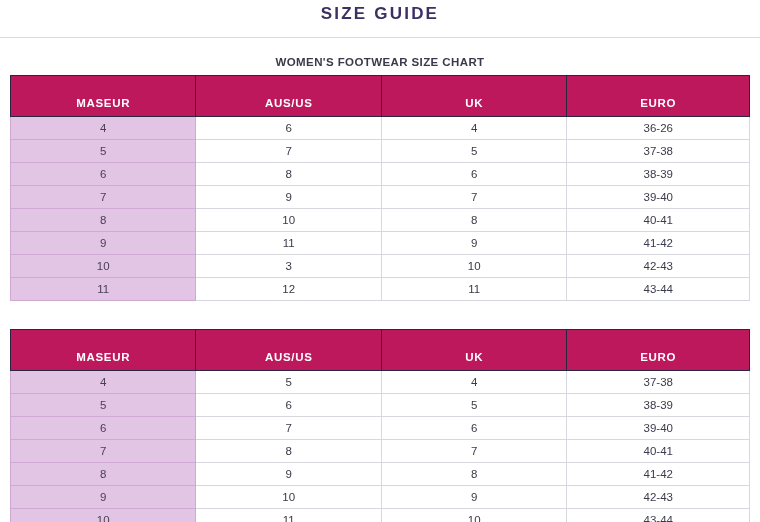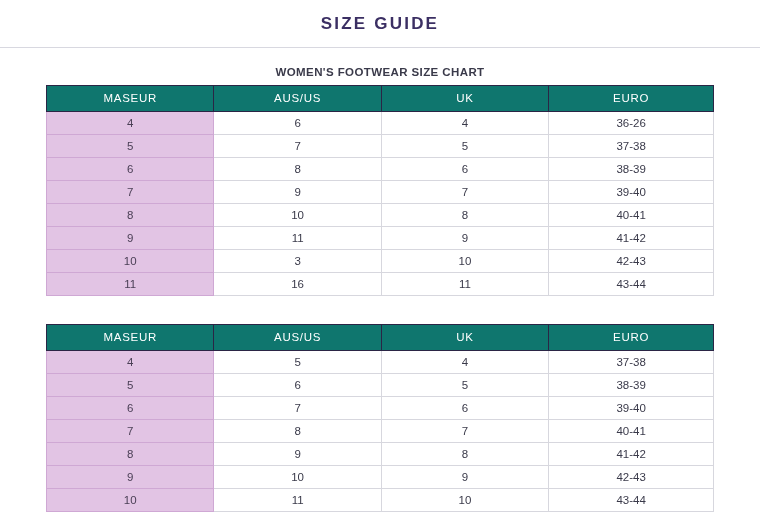--- a/index.html
+++ b/index.html
@@ -19,54 +19,54 @@
     width: 760px;
     height: 522px;
     box-sizing: border-box;
   }
   .page-title {
     text-align: center;
     font-size: 17px;
     letter-spacing: 2.2px;
     color: #3b2f63;
     font-weight: 700;
-    padding: 14px 0 13px 0;
+    padding: 4px 0 13px 0;
     margin: 0;
   }
   .title-rule {
     height: 1px;
     background: #d8d8e0;
     width: 100%;
   }
   .section {
-    width: 668px;
+    width: 740px;
     margin: 0 auto;
   }
   .section-1 { margin-top: 18px; }
   .section-2 { margin-top: 28px; }
   .section-caption {
     text-align: center;
     font-size: 11.5px;
     font-weight: 600;
     color: #3a3a4a;
     letter-spacing: 0.4px;
     margin-bottom: 7px;
   }
   table.size-table {
     border-collapse: collapse;
     width: 100%;
     table-layout: fixed;
   }
   table.size-table th {
-    background: #0f766e;
+    background: #be185d;
     color: #ffffff;
     font-size: 11.5px;
-    font-weight: 400;
+    font-weight: 700;
     letter-spacing: 0.7px;
-    padding: 6px 0 7px 0;
+    padding: 21px 0 7px 0;
     text-align: center;
     border: 1px solid #2b2545;
   }
   table.size-table td {
     font-size: 11.5px;
     text-align: center;
     padding: 5px 0 5px 0;
     border: 1px solid #d7d7de;
     color: #3a3a4a;
     background: #ffffff;
@@ -144,21 +144,21 @@
           <td>41-42</td>
         </tr>
         <tr>
           <td class="maseur-col">10</td>
           <td>3</td>
           <td>10</td>
           <td>42-43</td>
         </tr>
         <tr>
           <td class="maseur-col">11</td>
-          <td>16</td>
+          <td>12</td>
           <td>11</td>
           <td>43-44</td>
         </tr>
       </tbody>
     </table>
   </div>
 
   <div class="section section-2">
     <table class="size-table">
       <colgroup>

